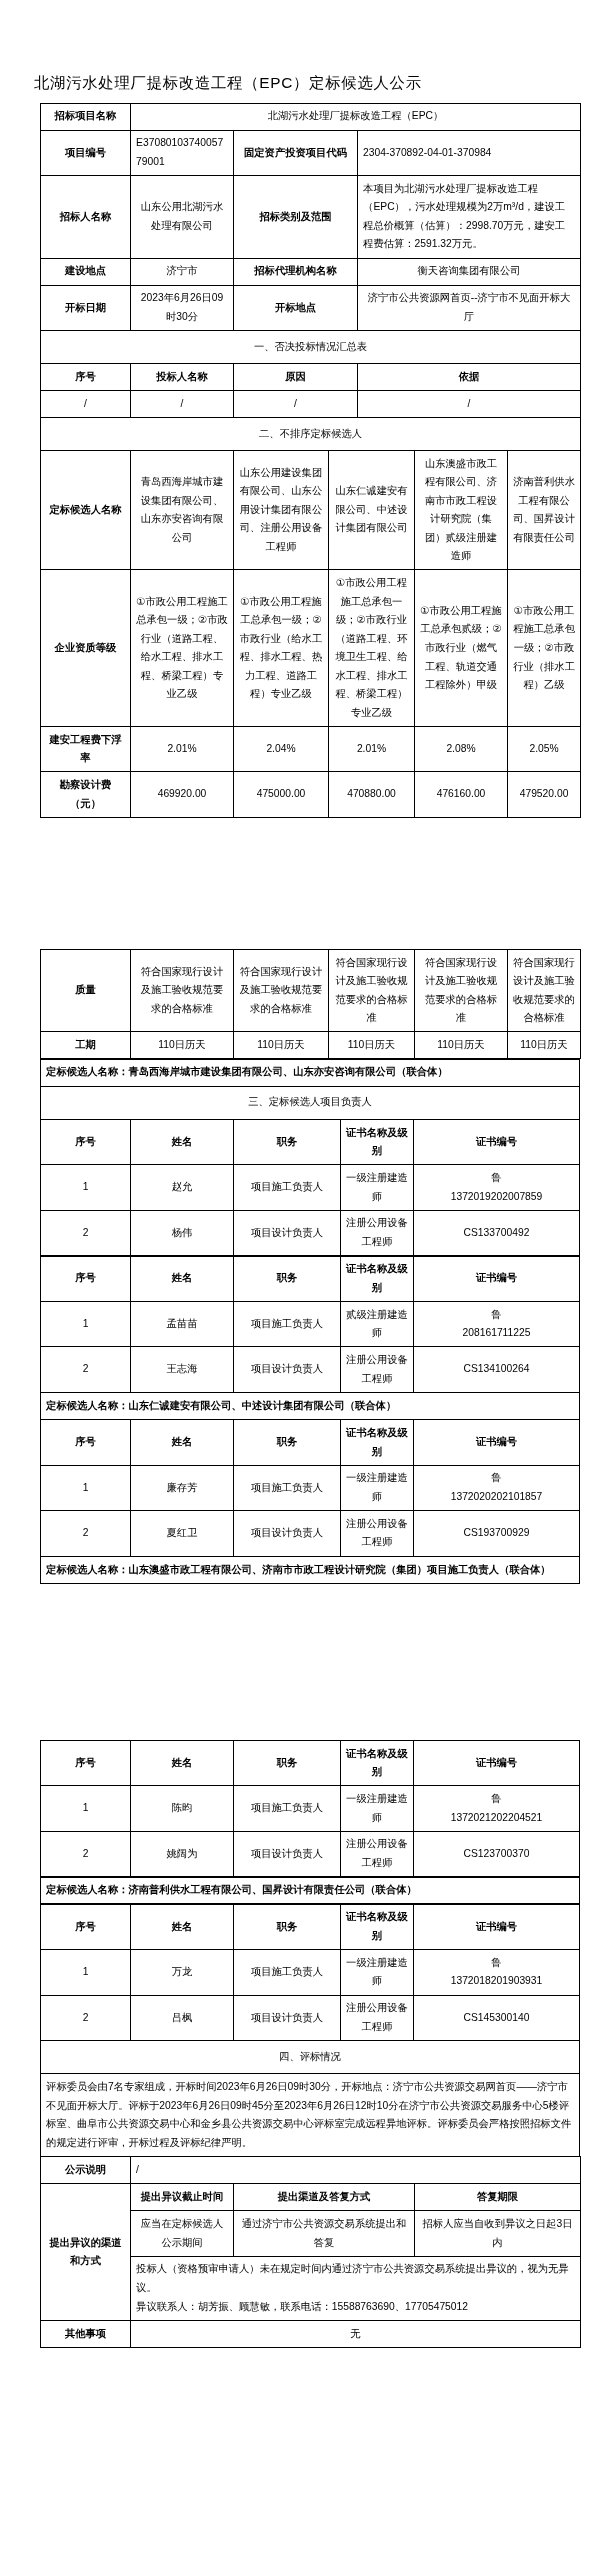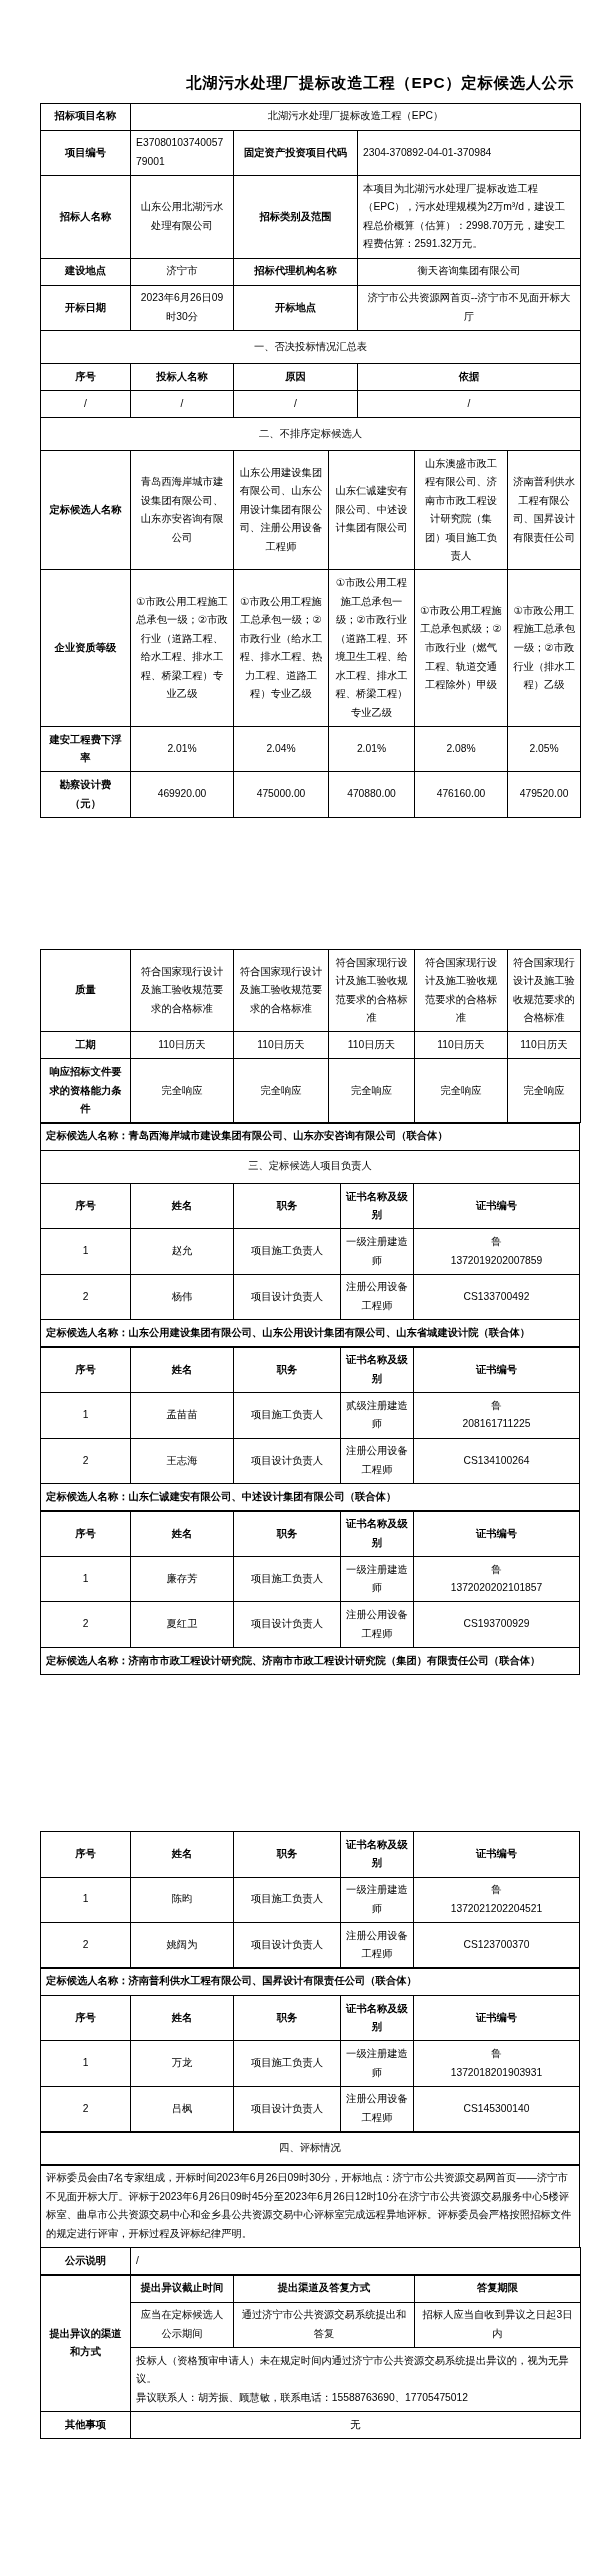--- a/index.html
+++ b/index.html
@@ -1,18 +1,18 @@
 <!DOCTYPE html>
 <html style="font-size:11.8px"><head>
 <meta charset="utf-8">
 <style>
   html,body{margin:0;padding:0;background:#ffffff;color:#000;}
   body{width:607px;font-family:"Liberation Sans","DejaVu Sans",sans-serif;}
   .doc{width:607px;min-height:2576px;position:relative;}
-  .title{width:540px;margin:73px 0 8.8px 34px;text-align:right;font-size:15.4px;font-weight:bold;letter-spacing:0.7px;}
+  .title{width:540px;margin:73px 0 8.8px 34px;text-align:left;font-size:15.4px;font-weight:normal;letter-spacing:0.7px;}
   table.t{border-collapse:collapse;table-layout:fixed;width:540px;margin-left:40px;margin-top:-0.7px;}
   table.t.first{margin-top:0;}
   td{border:0.7px solid #000;padding:3.7px 5.1px;text-align:center;vertical-align:middle;font-size:10.3px;line-height:1.8;word-wrap:break-word;}
   .lab{font-weight:bold;}
   .sec{font-weight:normal;padding:6.6px 4.4px;}
   .hdr{font-weight:bold;}
   .l{text-align:left;}
   .ba{word-break:break-all;}
   .pre{white-space:pre-line;}
   .small{font-size:10px;line-height:1.7;}
@@ -102,21 +102,21 @@
       </colgroup>
     <tbody>
         <tr>
       <td colspan="6" class="sec">二、不排序定标候选人</td>
     </tr>
     <tr>
       <td class="lab">定标候选人名称</td>
       <td>青岛西海岸城市建设集团有限公司、山东亦安咨询有限公司</td>
       <td>山东公用建设集团有限公司、山东公用设计集团有限公司、注册公用设备工程师</td>
       <td>山东仁诚建安有限公司、中述设计集团有限公司</td>
-      <td>山东澳盛市政工程有限公司、济南市市政工程设计研究院（集团）项目施工负责人</td>
+      <td>山东澳盛市政工程有限公司、济南市市政工程设计研究院（集团）贰级注册建造师</td>
       <td>济南普利供水工程有限公司、国昇设计有限责任公司</td>
     </tr>
     <tr>
       <td class="lab">企业资质等级</td>
       <td>①市政公用工程施工总承包一级；②市政行业（道路工程、给水工程、排水工程、桥梁工程）专业乙级</td>
       <td>①市政公用工程施工总承包一级；②市政行业（给水工程、排水工程、热力工程、道路工程）专业乙级</td>
       <td>①市政公用工程施工总承包一级；②市政行业（道路工程、环境卫生工程、给水工程、排水工程、桥梁工程）专业乙级</td>
       <td>①市政公用工程施工总承包贰级；②市政行业（燃气工程、轨道交通工程除外）甲级</td>
       <td>①市政公用工程施工总承包一级；②市政行业（排水工程）乙级</td>
     </tr>
@@ -160,28 +160,20 @@
       <td>符合国家现行设计及施工验收规范要求的合格标准</td>
     </tr>
     <tr>
       <td class="lab">工期</td>
       <td>110日历天</td>
       <td>110日历天</td>
       <td>110日历天</td>
       <td>110日历天</td>
       <td>110日历天</td>
     </tr>
-    <tr>
-      <td class="lab">响应招标文件要求的资格能力条件</td>
-      <td>完全响应</td>
-      <td>完全响应</td>
-      <td>完全响应</td>
-      <td>完全响应</td>
-      <td>完全响应</td>
-    </tr>
   </tbody>
     </table>
 
   <table class="t">
     <tbody>
         <tr>
           <td class="l lab">定标候选人名称：青岛西海岸城市建设集团有限公司、山东亦安咨询有限公司（联合体）</td>
         </tr>
   </tbody>
     </table>
@@ -221,27 +213,20 @@
       <td>2</td>
       <td>杨伟</td>
       <td>项目设计负责人</td>
       <td>注册公用设备工程师</td>
       <td class="pre">CS133700492</td>
     </tr>
   </tbody>
     </table>
 
   <table class="t">
-    <tbody>
-        <tr>
-          <td class="l lab">定标候选人名称：山东公用建设集团有限公司、山东公用设计集团有限公司、山东省城建设计院（联合体）</td>
-        </tr>
-  </tbody>
-    </table>
-  <table class="t">
     <colgroup>
         <col style="width:90px">
         <col style="width:103px">
         <col style="width:107px">
         <col style="width:73px">
         <col style="width:166px">
       </colgroup>
     <tbody>
         <tr>
       <td class="hdr">序号</td>
@@ -305,21 +290,21 @@
       <td>项目设计负责人</td>
       <td>注册公用设备工程师</td>
       <td class="pre">CS193700929</td>
     </tr>
   </tbody>
     </table>
 
   <table class="t">
     <tbody>
         <tr>
-          <td class="l lab">定标候选人名称：济南市市政工程设计研究院、济南市市政工程设计研究院（集团）有限责任公司（联合体）</td>
+          <td class="l lab">定标候选人名称：山东澳盛市政工程有限公司、济南市市政工程设计研究院（集团）项目施工负责人（联合体）</td>
         </tr>
   </tbody>
     </table>
 
   <div class="gap-b"></div>
 
   <table class="t first">
     <colgroup>
         <col style="width:90px">
         <col style="width:103px">

